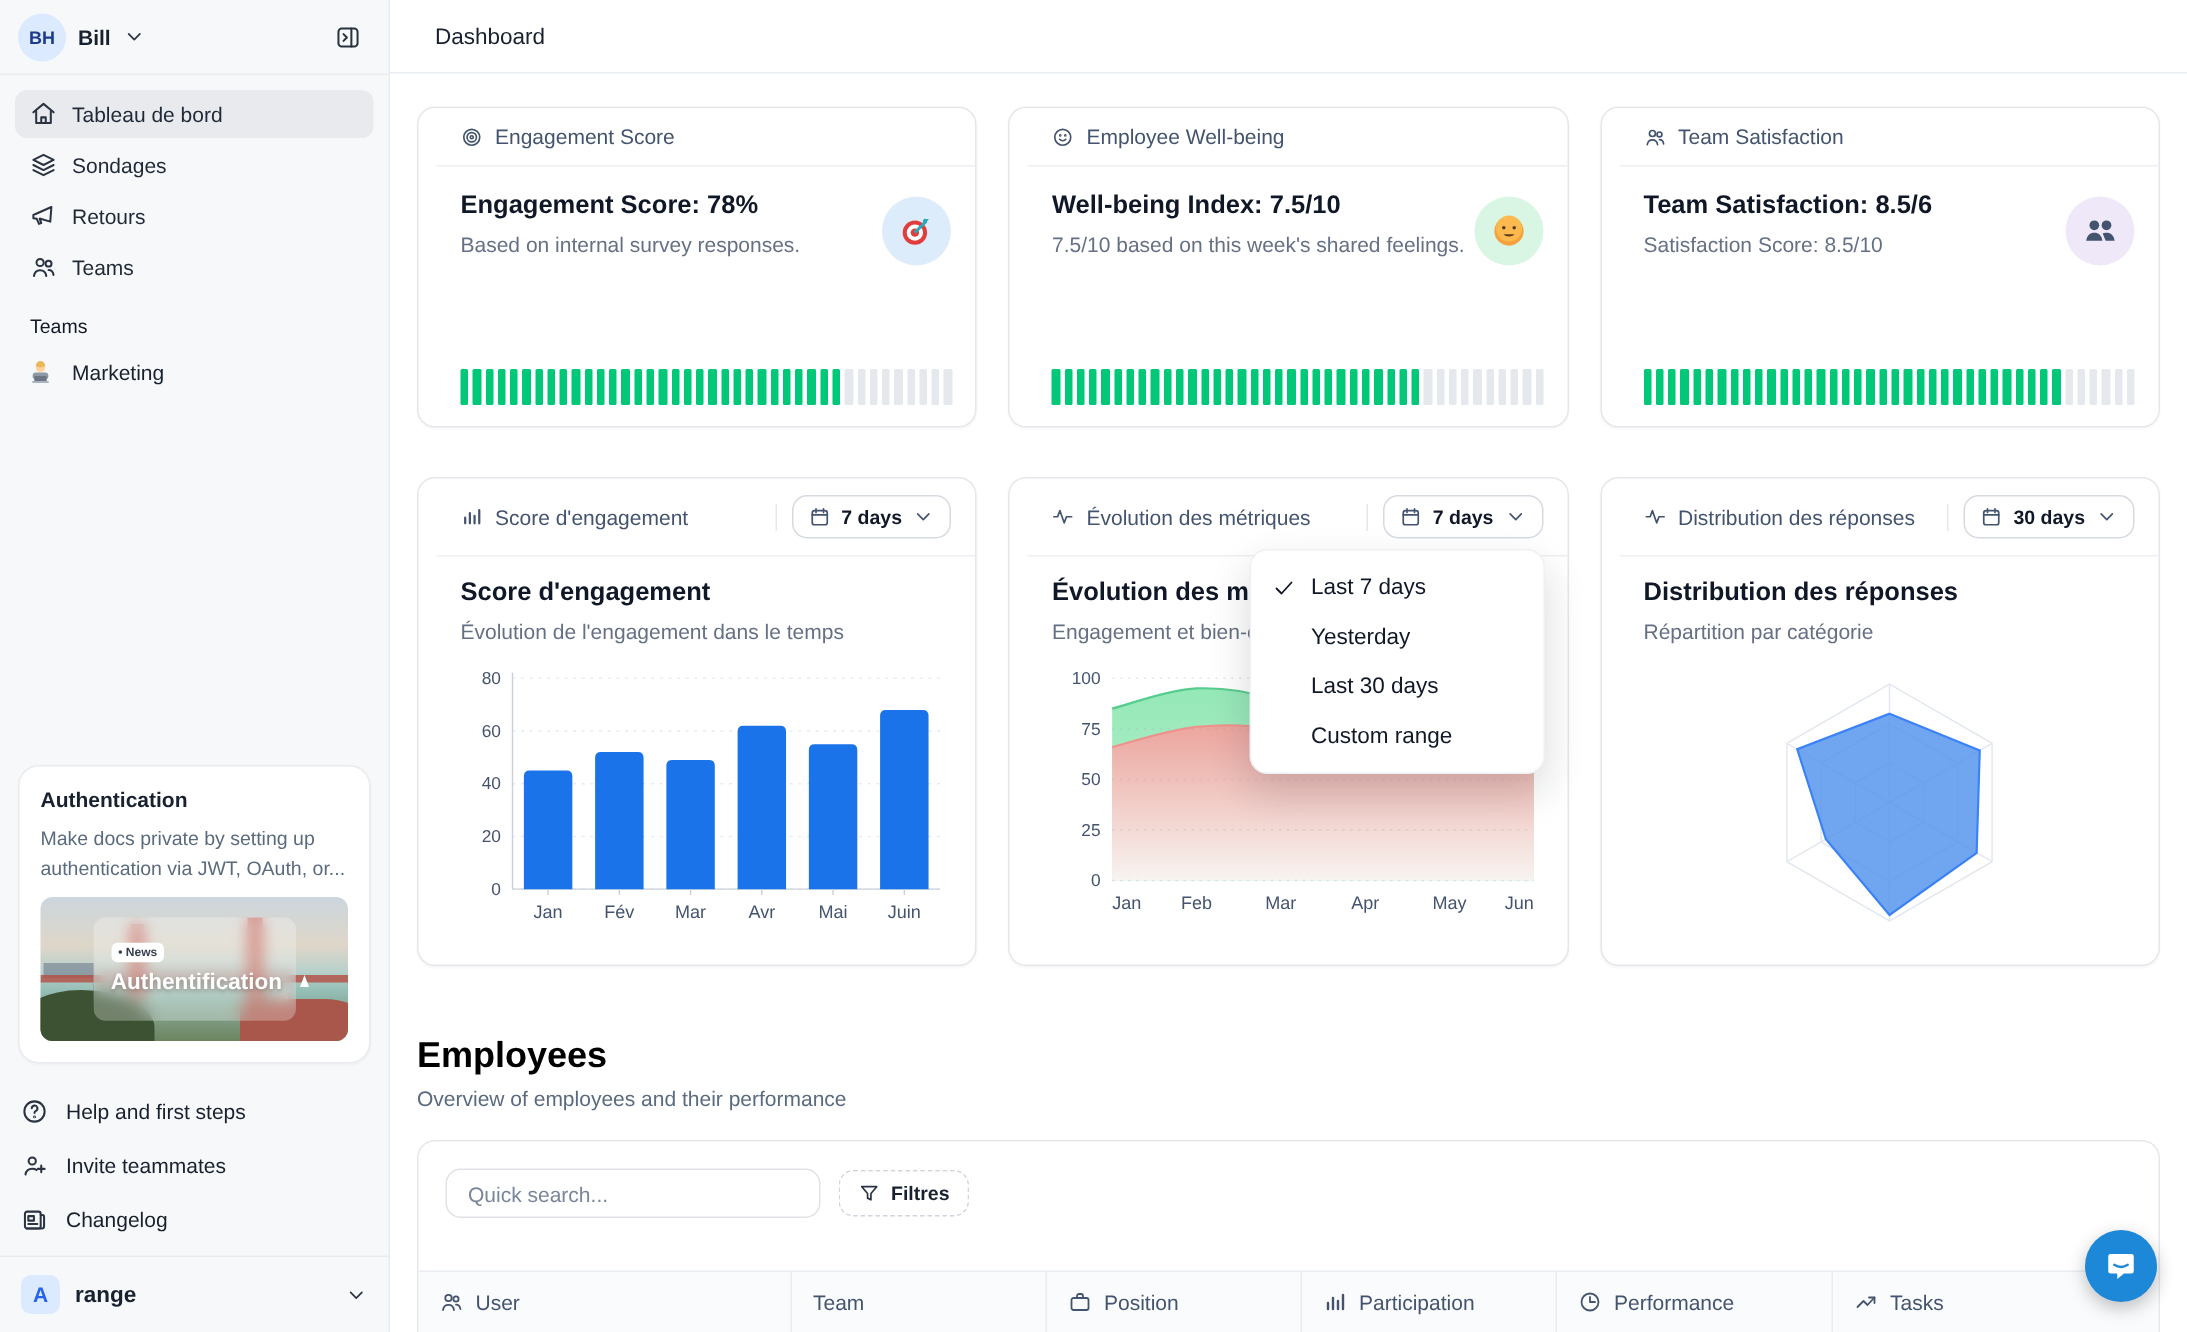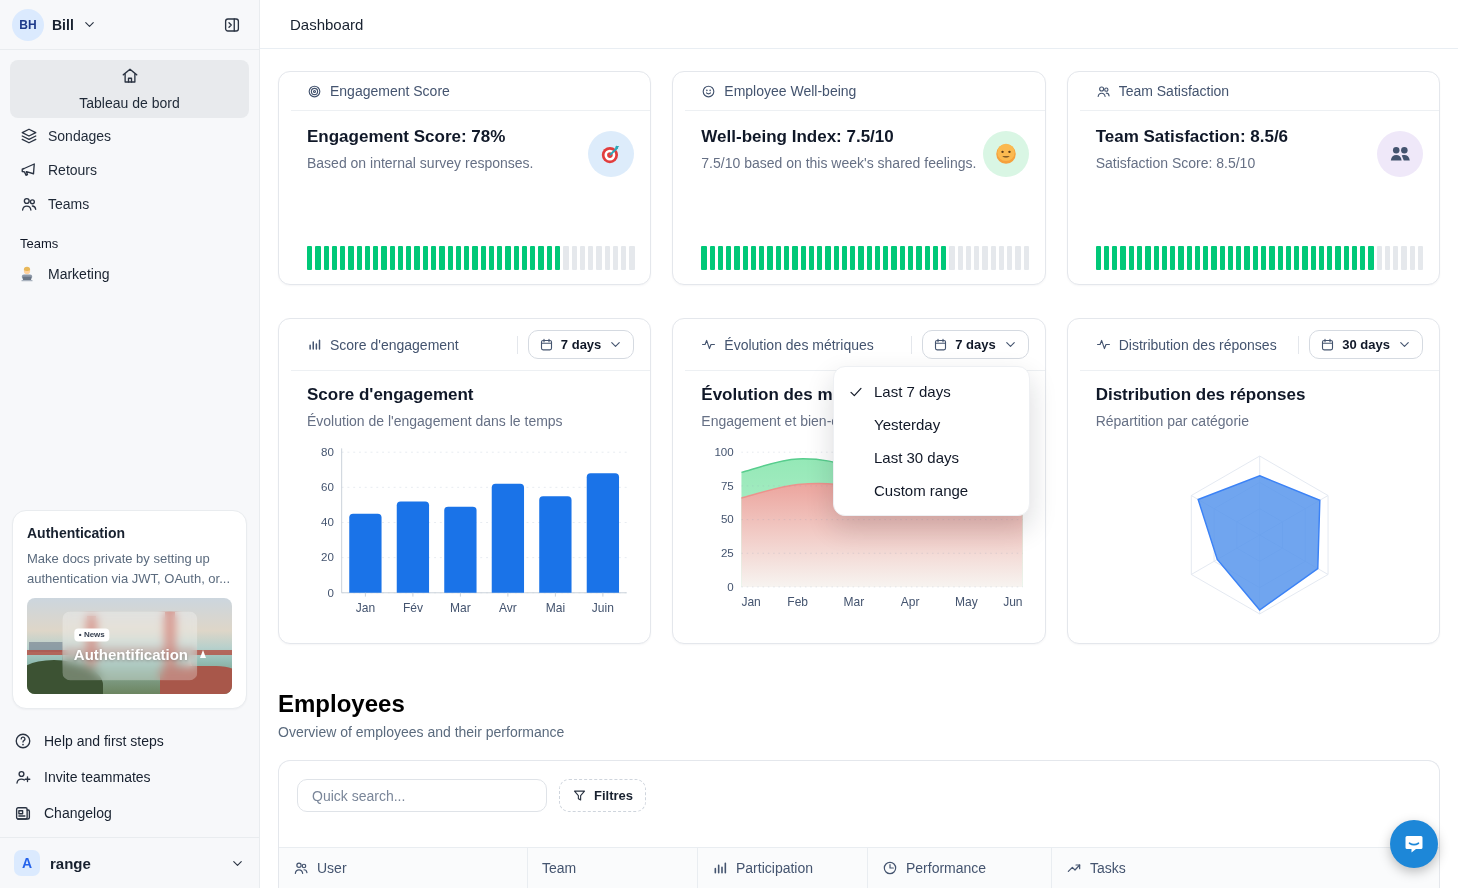--- a/index.html
+++ b/index.html
@@ -15,21 +15,21 @@
   .avatar { width:32px; height:32px; border-radius:50%; background:#dbeafe;
     color:#1e3a8a; font-size:12px; font-weight:bold; display:flex;
     align-items:center; justify-content:center; }
   .sb-user-name { font-size:14px; font-weight:bold; }
   .chev { color:#6b7a90; width:14px; height:14px; }
   .sb-collapse { margin-left:auto; width:30px; height:30px; border-radius:8px;
     display:flex; align-items:center; justify-content:center; color:#2a3342; cursor:pointer; }
   .sb-nav { padding:10px 10px 0 10px; }
   .nav-item { display:flex; align-items:center; gap:10px; padding:7px 10px;
     border-radius:8px; font-size:14px; color:#1f2937; cursor:pointer; margin-bottom:2px; }
-  .nav-item.active { background:#e8eaed; font-weight:500;flex-direction:column; }
+  .nav-item.active { background:#e8eaed; font-weight:500; }
   .ico { width:18px; height:18px; color:#2a3342; flex:0 0 auto; display:inline-flex; }
   .ico svg { width:100%; height:100%; }
   .ico.sm { width:15px; height:15px; }
   .sb-section { font-size:13px; color:#111827; padding:14px 20px 6px 20px; }
   .team-item { display:flex; align-items:center; gap:12px; padding:8px 10px 8px 18px;
     font-size:14px; cursor:pointer; }
   .sb-bottom { margin-top:auto; display:flex; flex-direction:column; }
   .promo { margin:8px 12px 14px 12px; background:#fff; border:1px solid #e9ecef;
     border-radius:14px; padding:14px; box-shadow:0 1px 2px rgba(16,24,40,.04); cursor:pointer; }
   .promo-title { font-size:14px; font-weight:bold; margin-bottom:8px; }
@@ -100,21 +100,21 @@
     font-size:15px; color:#111827; cursor:pointer; }
   .menu-check { width:16px; height:16px; color:#111827; visibility:hidden; flex:0 0 auto; }
   .menu-item.checked .menu-check { visibility:visible; }
 
   
   .emp-head { margin-top:46px; }
   .emp-title { font-size:24px; font-weight:bold; color:#000000; }
   .emp-sub { font-size:14px; color:#5b6b7e; margin-top:6px; }
   .emp-card { margin-top:20px; border:1px solid #e4e7ec; border-radius:12px 12px 0 0;
     border-bottom:none; height:128px; overflow:hidden; display:flex; flex-direction:column; }
-  .emp-toolbar { display:flex; gap:12px; padding:18px 18px; }
+  .emp-toolbar { display:flex; align-items:center; gap:12px; padding:18px 18px; }
   .search-input { width:250px; height:33px; border:1px solid #dfe3e8; border-radius:10px;
     padding:0 14px; font-size:14px; color:#18212f; outline:none; background:#fff;
     font-family:"Liberation Sans", sans-serif; }
   .search-input::placeholder { color:#7a8699; }
   .filters-btn { display:flex; align-items:center; gap:7px; border:1px dashed #cfd5dd;
     border-radius:10px; padding:7px 12px; font-size:13px; font-weight:bold; color:#18212f;
     background:#fff; cursor:pointer; }
   .tbl-header { margin-top:auto; display:flex; background:#fafbfc; border-top:1px solid #e9edf1; }
   .tbl-col { display:flex; align-items:center; gap:8px; padding:12px 14px; font-size:14px;
     color:#44546f; border-left:1px solid #e9edf1; height:40px; }
@@ -697,20 +697,29 @@
                 </svg>
               </span>
               <span>User</span>
             </div>
             <div class="tbl-col" style="width: 170px; flex: 0 0 auto;">
               <span>Team</span>
             </div>
             <div class="tbl-col" style="width: 170px; flex: 0 0 auto;">
               <span class="ico">
                 <svg viewBox="0 0 24 24" fill="none" stroke="currentColor" stroke-width="1.8" stroke-linecap="round" stroke-linejoin="round">
+                  <rect x="3.5" y="8" width="17" height="12" rx="2"></rect>
+                  <path d="M9 8V6a2 2 0 0 1 2-2h2a2 2 0 0 1 2 2v2"></path>
+                </svg>
+              </span>
+              <span>Position</span>
+            </div>
+            <div class="tbl-col" style="width: 170px; flex: 0 0 auto;">
+              <span class="ico">
+                <svg viewBox="0 0 24 24" fill="none" stroke="currentColor" stroke-width="1.8" stroke-linecap="round" stroke-linejoin="round">
                   <path d="M5 19V13M10 19V8M15 19V11M20 19V5" stroke-width="2.4"></path>
                 </svg>
               </span>
               <span>Participation</span>
             </div>
             <div class="tbl-col" style="width: 168px; flex: 0 0 auto;">
               <span class="ico">
                 <svg viewBox="0 0 24 24" fill="none" stroke="currentColor" stroke-width="1.8" stroke-linecap="round" stroke-linejoin="round">
                   <circle cx="12" cy="12" r="8.5"></circle>
                   <path d="M12 7v5h5"></path>

